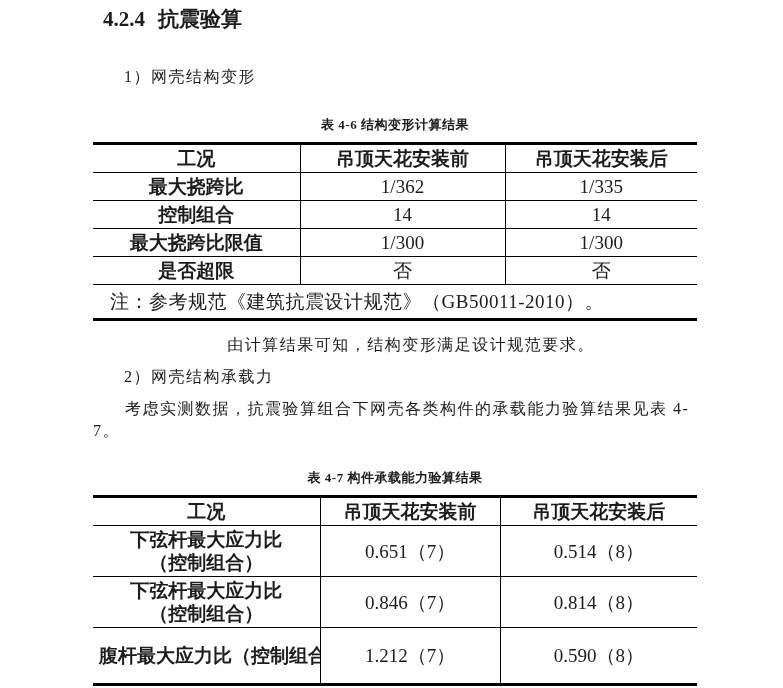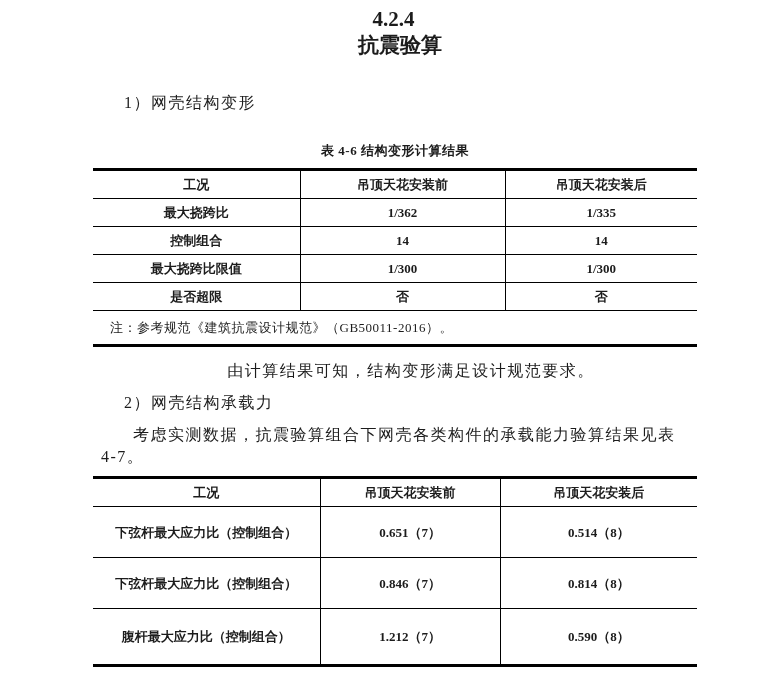--- a/index.html
+++ b/index.html
@@ -5,45 +5,45 @@
   html, body { margin:0; padding:0; }
   body {
     width:783px; height:688px; background:#ffffff; overflow:hidden;
     font-family:"Liberation Serif","DejaVu Serif",serif;
     color:#1c1c1c;
   }
   .page { position:relative; width:783px; height:688px; padding:0 86px 0 93px; box-sizing:border-box; }
 
   .doc-heading {
     margin:6px 0 0 10px; font-size:21px; font-weight:bold; line-height:26px;
-    display:flex; align-items:center;flex-direction:column;
+    display:flex; align-items:flex-start;
   }
   .doc-heading .num { margin-right:13px; }
 
-  p { margin:8px; font-size:16px; line-height:22px; letter-spacing:1.5px; }
+  p { margin:0; font-size:16px; line-height:22px; letter-spacing:1.5px; }
   .item-line { margin-top:34px; margin-left:31px; }
   .body-line { margin-top:11px; text-indent:2em; }
   .concl-1   { margin-top:13px; text-indent:2em;text-align:center; }
   .item-2    { margin-top:10px; margin-left:31px; }
   .body-2    { margin-top:10px; text-indent:2em; }
 
   .tbl-caption {
     width:604px; margin-top:26px; text-align:center;
     font-size:13px; font-weight:bold; line-height:22px; letter-spacing:0.5px;
   }
   .tbl-caption.second { margin-top:25px; }
 
   table.datatable {
     width:604px; margin-top:6px; border-collapse:collapse; table-layout:fixed;
     border-top:3px solid #000; border-bottom:3px solid #000;
-    font-size:13px;
+    font-size:19px;
   }
   table.datatable th, table.datatable td {
     border:1px solid #000; text-align:center; vertical-align:middle;
-    padding:2px 4px; font-weight:bold; line-height:23px; overflow:hidden;
+    padding:2px 4px; font-weight:normal; line-height:23px; overflow:hidden;
   }
   table.datatable th { font-weight:bold; }
   table.datatable th:first-child, table.datatable td:first-child { border-left:none; }
   table.datatable th:last-child,  table.datatable td:last-child  { border-right:none; }
   table.datatable td.rowlabel { font-weight:bold; }
 
   .t1 th { height:23px; }
   .t1 td { height:23px; }
   .t1 td.note-cell {
     height:29px; border-left:none; border-right:none; text-align:left;
@@ -98,29 +98,30 @@
       <td class="rowlabel">最大挠跨比限值</td>
       <td>1/300</td>
       <td>1/300</td>
     </tr>
     <tr>
       <td class="rowlabel">是否超限</td>
       <td>否</td>
       <td>否</td>
     </tr>
     <tr>
-      <td class="note-cell" colspan="3">注：参考规范《建筑抗震设计规范》（GB50011-2016）。</td>
+      <td class="note-cell" colspan="3">注：参考规范《建筑抗震设计规范》（GB50011-2010）。</td>
     </tr>
   </tbody>
     </table>
 
   <p class="concl-1">由计算结果可知，结构变形满足设计规范要求。</p>
   <p class="item-2">2）网壳结构承载力</p>
   <p class="body-2">考虑实测数据，抗震验算组合下网壳各类构件的承载能力验算结果见表 4-7。</p>
 
+  <div class="tbl-caption second">表 4-7 构件承载能力验算结果</div>
 
   <table class="datatable t2">
     <colgroup>
         <col class="c1">
         <col class="c2">
         <col class="c3">
       </colgroup>
     <tbody>
         <tr>
       <th>工况</th>

